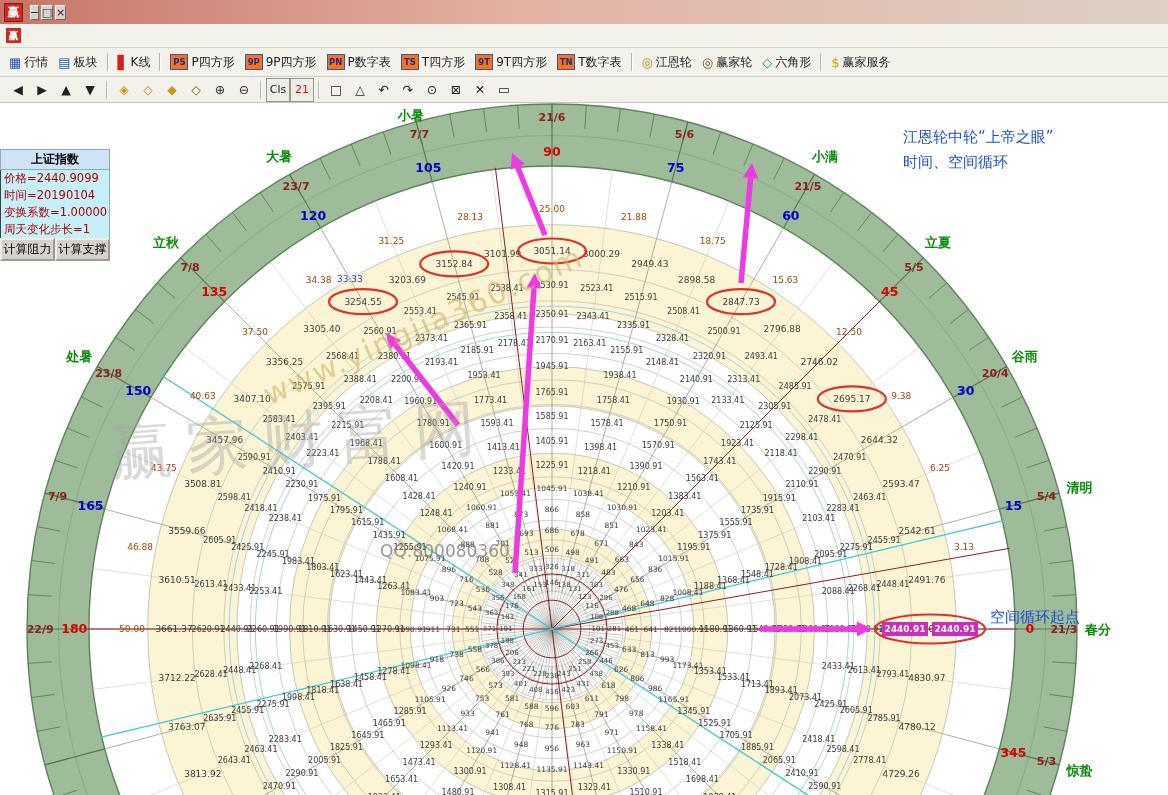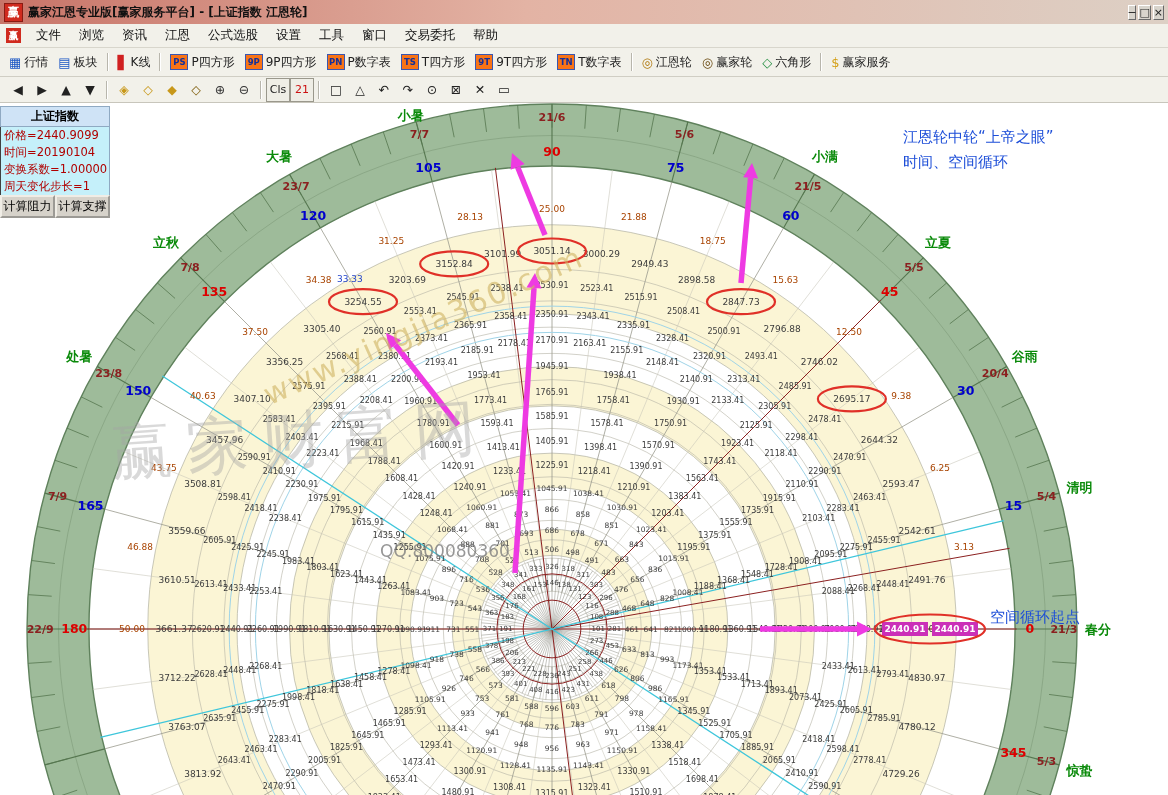--- a/index.html
+++ b/index.html
@@ -31,59 +31,46 @@
   .db-item{min-width:20px;height:20px;display:flex;align-items:center;justify-content:center;font-size:12.5px;
     color:#222;padding:0 2px;cursor:pointer;}
   .db-text{font-size:11px;border:1px solid #9a988c;background:#efeee6;padding:1px 1px;}
   
   .chart{position:relative;width:1168px;height:692px;background:#fff;overflow:hidden;}
   .chart svg{position:absolute;left:0;top:0;z-index:1;}
   svg text{font-family:"DejaVu Sans","Liberation Sans",sans-serif;}
   
   .panel{position:absolute;left:0;top:3px;width:110px;z-index:6;}
   .panel-title{background:#cfe3f6;border:1px solid #8fa9c2;text-align:center;font-weight:bold;
-    padding:1px 0;color:#000;font-size:12px;}
+    padding:1px 0;color:#000;font-size:12px;margin-top:43px;}
   .panel-row{background:#c5f0fa;color:#b00000;padding:1px 3px;font-size:11.5px;
     border-left:1px solid #404040;border-right:1px solid #8fa9c2;white-space:nowrap;}
   .panel-btns{display:flex;}
   .panel-btn{flex:1;background:#d6d2ca;border:2px outset #f0ede6;font-size:12px;padding:1px 0;
     text-align:center;cursor:pointer;white-space:nowrap;color:#000;}
   
   .anno{position:absolute;color:#1d4ed8;font-size:15px;z-index:7;white-space:nowrap;}
   .anno-eye{left:903px;top:22px;line-height:25px;}
   .anno-origin{left:990px;top:505px;}
   
   .wm{position:absolute;pointer-events:none;white-space:nowrap;z-index:5;}
   .wm1{left:110px;top:295px;font-size:62px;color:rgba(165,165,165,.42);letter-spacing:14px;transform:rotate(-4deg);}
   .wm2{left:250px;top:205px;font-size:30px;color:rgba(206,178,96,.6);letter-spacing:2px;transform:rotate(-24deg);}
   .wm3{left:380px;top:438px;font-size:17px;color:rgba(125,125,125,.8);}
 </style>
 </head>
 <body>
 
 <div class="titlebar">
   <span class="app-ico">赢</span>
-  <span class="title-text">赢家江恩专业版[赢家服务平台] - [上证指数 江恩轮]</span>
   <span class="win-btns" id="win-btns"><span class="win-btn">─</span><span class="win-btn">□</span><span class="win-btn">×</span></span>
 </div>
 
 <div class="menubar">
   <span class="menu-logo">赢</span>
-  <span id="menu-items" style="display:flex">
-      <span class="menu-item">文件</span>
-      <span class="menu-item">浏览</span>
-      <span class="menu-item">资讯</span>
-      <span class="menu-item">江恩</span>
-      <span class="menu-item">公式选股</span>
-      <span class="menu-item">设置</span>
-      <span class="menu-item">工具</span>
-      <span class="menu-item">窗口</span>
-      <span class="menu-item">交易委托</span>
-      <span class="menu-item">帮助</span>
-    </span>
 </div>
 
 <div class="toolbar" id="toolbar1">
     <span class="tb-item">
       <span class="tb-ico" style="color: rgb(26, 86, 196);">▦</span>
       <span>行情</span>
     </span>
     <span class="tb-item">
       <span class="tb-ico" style="color: rgb(26, 86, 196);">▤</span>
       <span>板块</span>

